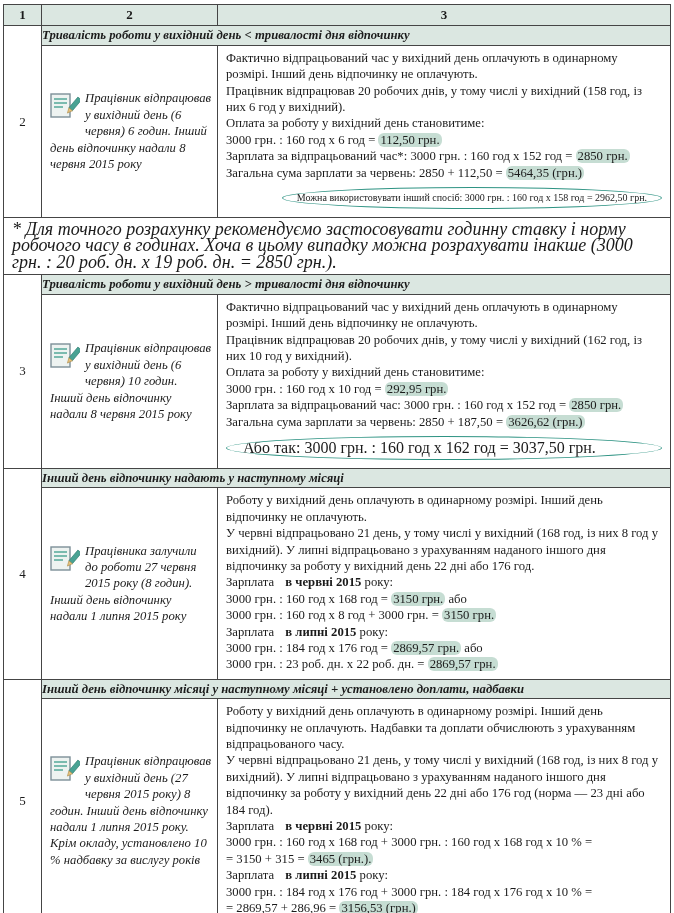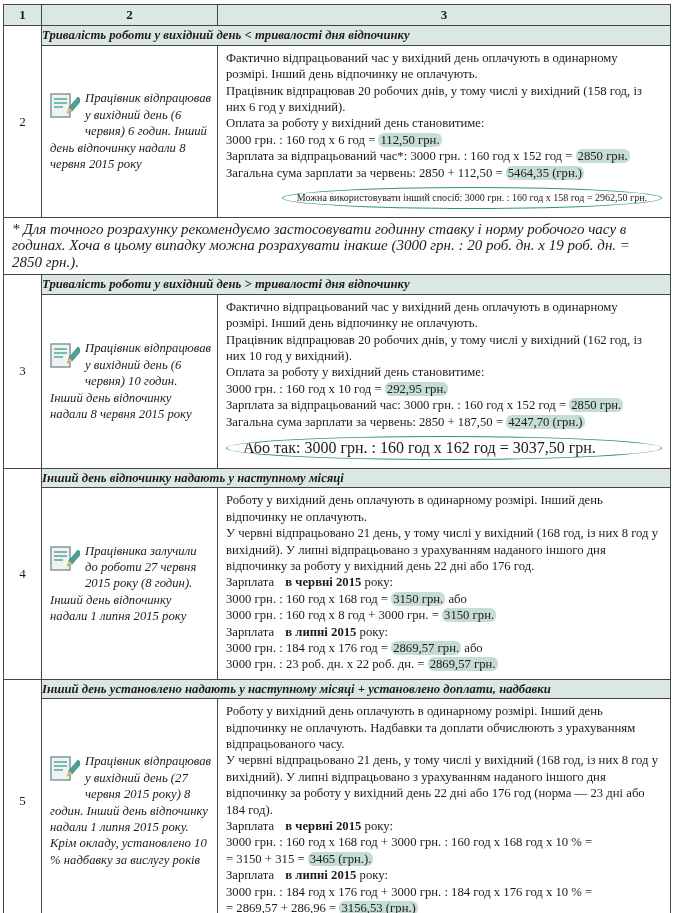--- a/index.html
+++ b/index.html
@@ -80,21 +80,21 @@
   }
   .note.full{
     width:100%;
     white-space:normal;
     padding:4px 16px;
     font-size:16px;
   }
   td.footnote{
     font-style:italic;
     padding:3px 8px 4px 8px;
-    font-size:15px;
+    font-size:18px;
   }
 </style>
 </head>
 <body>
 
 <table>
   <colgroup>
     <col style="width:38px">
     <col style="width:176px">
     <col>
@@ -163,21 +163,21 @@
         </span>
         <span><span>Працівник відпрацював у вихідний день (6 червня) 10 годин. Інший день відпочинку надали 8 червня 2015 року</span></span>
       </td>
       <td class="details">
         <div>
             <div class="line"><span>Фактично відпрацьований час у вихідний день оплачують в одинарному розмірі. Інший день відпочинку не оплачують.</span></div>
             <div class="line"><span>Працівник відпрацював 20 робочих днів, у тому числі у вихідний (162 год, із них 10 год у вихідний).</span></div>
             <div class="line"><span>Оплата за роботу у вихідний день становитиме:</span></div>
             <div class="line"><span>3000 грн. : 160 год х 10 год = </span><span class="h">292,95 грн.</span></div>
             <div class="line"><span>Зарплата за відпрацьований час: 3000 грн. : 160 год х 152 год = </span><span class="h">2850 грн.</span></div>
-            <div class="line"><span>Загальна сума зарплати за червень: 2850 + 187,50 = </span><span class="h">4247,70 (грн.)</span></div>
+            <div class="line"><span>Загальна сума зарплати за червень: 2850 + 187,50 = </span><span class="h">3626,62 (грн.)</span></div>
           </div>
         <div class="note full"><span>Або так: 3000 грн. : 160 год х 162 год = 3037,50 грн.</span></div>
       </td>
     </tr>
 
     <tr>
       <td class="num" rowspan="2">4</td>
       <td class="section" colspan="2">Інший день відпочинку надають у наступному місяці</td>
     </tr>
     <tr>
@@ -205,21 +205,21 @@
             <div class="line"><span>3000 грн. : 160 год х 8 год + 3000 грн. = </span><span class="h">3150 грн.</span></div>
             <div class="line"><span>Зарплата </span><span class="b">в липні 2015</span><span> року:</span></div>
             <div class="line"><span>3000 грн. : 184 год х 176 год = </span><span class="h">2869,57 грн.</span><span> або</span></div>
             <div class="line"><span>3000 грн. : 23 роб. дн. х 22 роб. дн. = </span><span class="h">2869,57 грн.</span></div>
           </div>
       </td>
     </tr>
 
     <tr>
       <td class="num" rowspan="2">5</td>
-      <td class="section" colspan="2">Інший день установлено надають у наступному місяці + установлено доплати, надбавки</td>
+      <td class="section" colspan="2">Інший день відпочинку місяці у наступному місяці + установлено доплати, надбавки</td>
     </tr>
     <tr>
       <td class="scenario">
         <span class="icon">
           <svg width="30" height="27" viewBox="0 0 30 27" aria-hidden="true">
             <rect x="1" y="2" width="19" height="23" fill="#eef3f1" stroke="#7d8f98" stroke-width="1.4"></rect>
             <line x1="4" y1="7" x2="17" y2="7" stroke="#49a293" stroke-width="1.4"></line>
             <line x1="4" y1="11" x2="17" y2="11" stroke="#49a293" stroke-width="1.4"></line>
             <line x1="4" y1="15" x2="13" y2="15" stroke="#49a293" stroke-width="1.4"></line>
             <g transform="rotate(40 23 14)">

